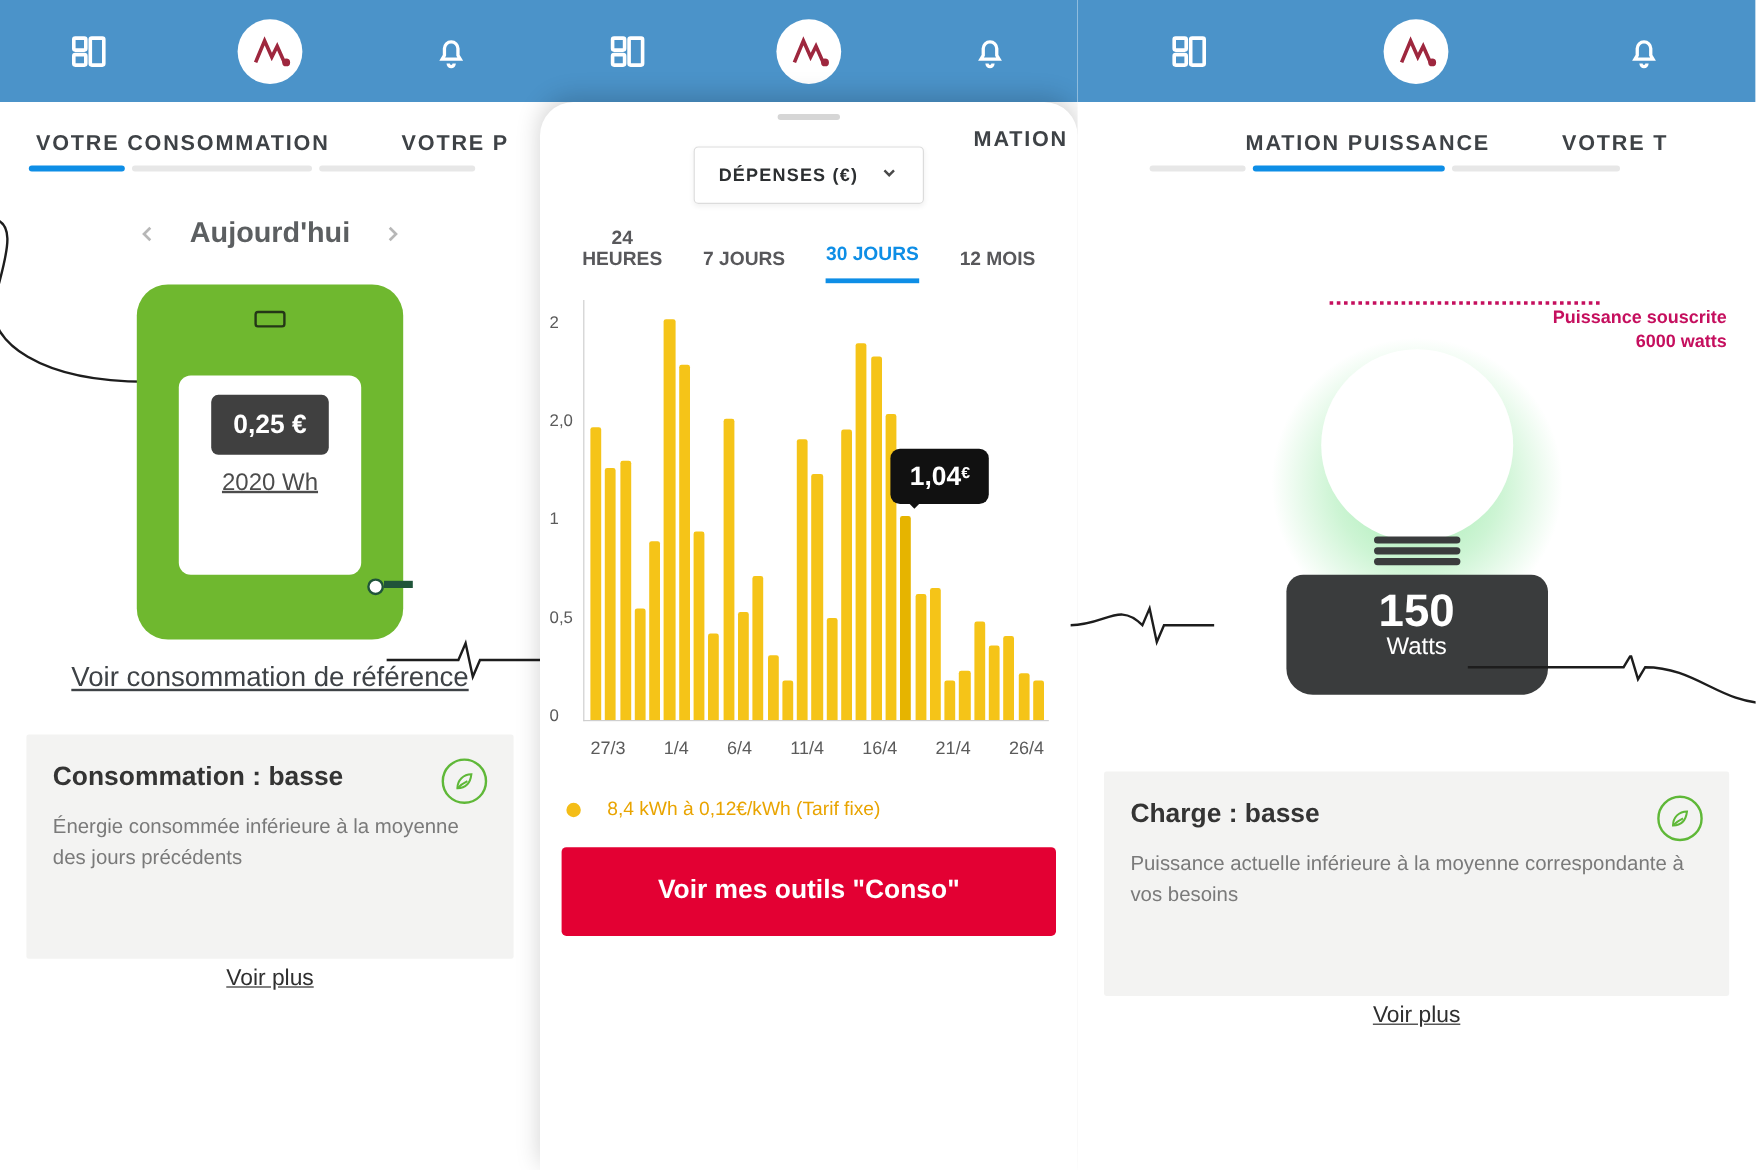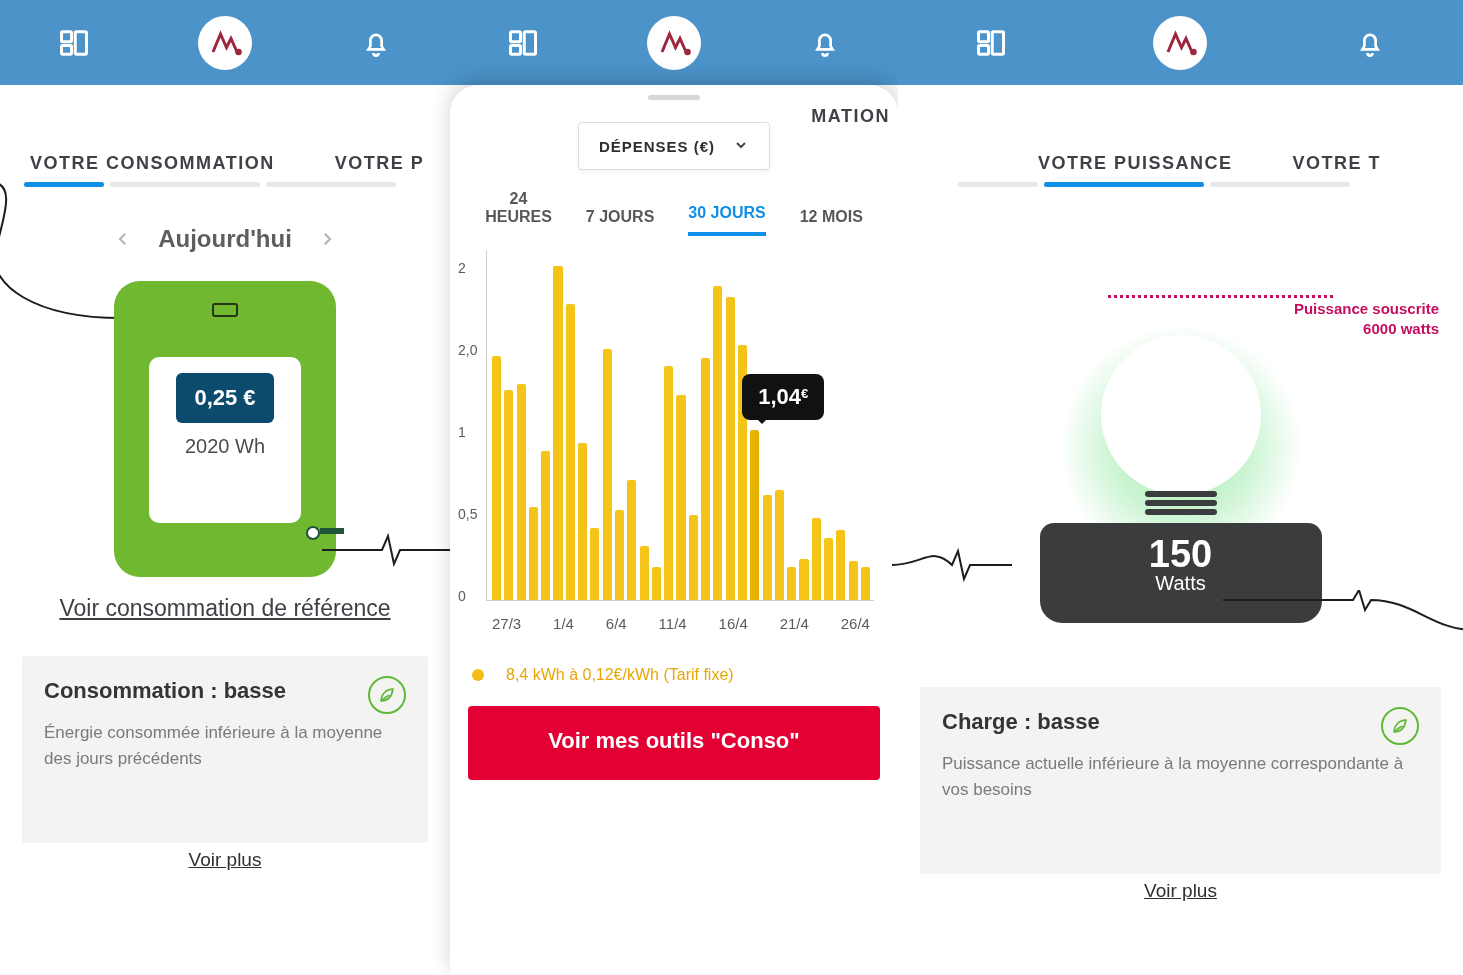--- a/index.html
+++ b/index.html
@@ -27,34 +27,34 @@
   .p2{left:450px;width:448px;}
   .p3{left:898px;width:565px;}
 
   
   .topbar{position:relative;height:85px;background:var(--blue);display:flex;align-items:center;justify-content:space-around;}
   .nav-icon{color:#fff;display:flex;align-items:center;justify-content:center;width:46px;height:46px;}
   .logo-disc{background:#fff;border-radius:50%;width:54px;height:54px;display:flex;align-items:center;justify-content:center;}
   .logo-disc svg{color:#9e273e;}
 
   
-  .tabs{display:flex;gap:60px;align-items:center;height:72px;padding:0 30px;font-weight:700;letter-spacing:1.5px;color:#3e4246;font-size:18px;white-space:nowrap;position:relative;margin-top:44px;}
+  .tabs{display:flex;gap:60px;align-items:center;height:72px;padding:0 30px;font-weight:700;letter-spacing:1.5px;color:#3e4246;font-size:18px;white-space:nowrap;position:relative;}
   .tabs .tab{position:relative;padding-bottom:4px;}
   .tabstrip{position:absolute;bottom:12px;left:0;right:0;height:7px;display:flex;gap:6px;}
   .tabstrip div{height:5px;border-radius:3px;background:#e7e7e7;}
   .tabstrip .active{background:var(--blue-accent);}
 
   
   .date-nav{display:flex;align-items:center;justify-content:center;gap:24px;color:#5c5f61;font-size:24px;font-weight:600;margin-top:24px;}
   .chev{color:#b7b7b7;width:22px;height:22px;display:flex;align-items:center;justify-content:center;}
   .device{width:222px;height:296px;background:var(--green);border-radius:26px;margin:28px auto 18px;position:relative;}
   .device .slot{position:absolute;top:22px;left:50%;transform:translateX(-50%);width:22px;height:10px;border:2px solid #243617;border-radius:3px;}
   .device .screen{position:absolute;top:76px;left:50%;transform:translateX(-50%);width:152px;height:158px;background:#fff;border-radius:10px;display:flex;flex-direction:column;align-items:center;justify-content:flex-start;padding-top:8px;}
-  .device .price-box{background:#0c4a6e;color:#fff;border-radius:6px;padding:12px 18px;font-weight:700;font-size:22px;margin-top:8px;}
-  .device .wh{margin-top:12px;color:#4c4c4c;font-size:20px;}
+  .device .price-box{background:#404040;color:#fff;border-radius:6px;padding:12px 18px;font-weight:700;font-size:22px;margin-top:8px;}
+  .device .wh{margin-top:12px;color:#4c4c4c;font-size:20px;text-decoration:underline;}
   .device .plug{position:absolute;right:-8px;bottom:40px;width:48px;height:12px;}
   .device .plug::before{content:"";position:absolute;right:0;top:3px;width:24px;height:6px;background:#20543a;}
   .device .plug::after{content:"";position:absolute;right:24px;top:1px;width:10px;height:10px;background:#fff;border:2px solid #20543a;border-radius:50%;}
   .ref-link{display:block;text-align:center;color:#3e4246;font-size:23px;text-decoration:underline;margin-top:18px;}
 
   
   .wire1{position:absolute;left:-10px;top:170px;width:145px;height:150px;pointer-events:none;}
   .wire1b{position:absolute;left:322px;top:520px;width:150px;height:60px;pointer-events:none;}
 
   
@@ -94,21 +94,21 @@
 
   
   .p3 .tabstrip{left:30px;right:30px;}
   .bulb-wrap{position:relative;height:420px;margin-top:4px;}
   .glow{position:absolute;left:50%;top:112px;transform:translateX(-50%);width:260px;height:260px;border-radius:50%;
     background:radial-gradient(circle,rgba(75,217,100,.55) 0%,rgba(75,217,100,.28) 38%,rgba(75,217,100,0) 66%);
     pointer-events:none;}
   .bulb{position:absolute;left:50%;top:130px;transform:translateX(-50%);width:160px;height:160px;border-radius:50%;background:#fff;}
   .thread{position:absolute;left:50%;top:283px;transform:translateX(-50%);width:72px;}
   .thread div{height:6px;background:#3a3c3d;margin:3px 0;border-radius:3px;}
-  .base{position:absolute;left:50%;top:318px;transform:translateX(-50%);width:282px;height:100px;background:#3a3c3d;border-radius:14px 14px 22px 22px;text-align:center;color:#fff;}
+  .base{position:absolute;left:50%;top:318px;transform:translateX(-50%);width:218px;height:100px;background:#3a3c3d;border-radius:14px 14px 22px 22px;text-align:center;color:#fff;}
   .base .val{font-size:38px;font-weight:800;margin-top:10px;}
   .base .unit{font-size:20px;margin-top:-4px;}
   .subscribed{position:absolute;right:24px;top:94px;text-align:right;color:var(--pink);font-weight:700;font-size:15px;line-height:1.35;}
   .dotted{position:absolute;left:210px;right:130px;top:90px;border-top:3px dotted var(--pink);}
   .wire3a{position:absolute;left:-6px;top:330px;width:120px;height:60px;pointer-events:none;}
   .wire3b{position:absolute;right:-10px;top:385px;width:250px;height:60px;pointer-events:none;}
 
   
   .wire path{stroke:#1d1d1d;stroke-width:2;fill:none;}
 
@@ -324,21 +324,21 @@
       </div>
       <div class="nav-icon">
         <svg width="30" height="30" viewBox="0 0 24 24" fill="none" stroke="currentColor" stroke-width="2.2">
             <path d="M6 17h12l-1.5-2.5V10a4.5 4.5 0 10-9 0v4.5L6 17z"></path>
             <path d="M10 20a2 2 0 004 0"></path>
           </svg>
       </div>
     </div>
 
     <div class="tabs clip-right" style="padding-left:140px;">
-      <span class="tab">VOTRE PUISSANCE</span>
+      <span class="tab">MATION PUISSANCE</span>
       <span class="tab">VOTRE T</span>
       <div class="tabstrip" style="left:60px;right:40px;">
         <div style="width:80px"></div>
         <div class="active" style="width:160px"></div>
         <div style="width:140px"></div>
       </div>
     </div>
 
     <div class="bulb-wrap">
       <div class="dotted"></div>

